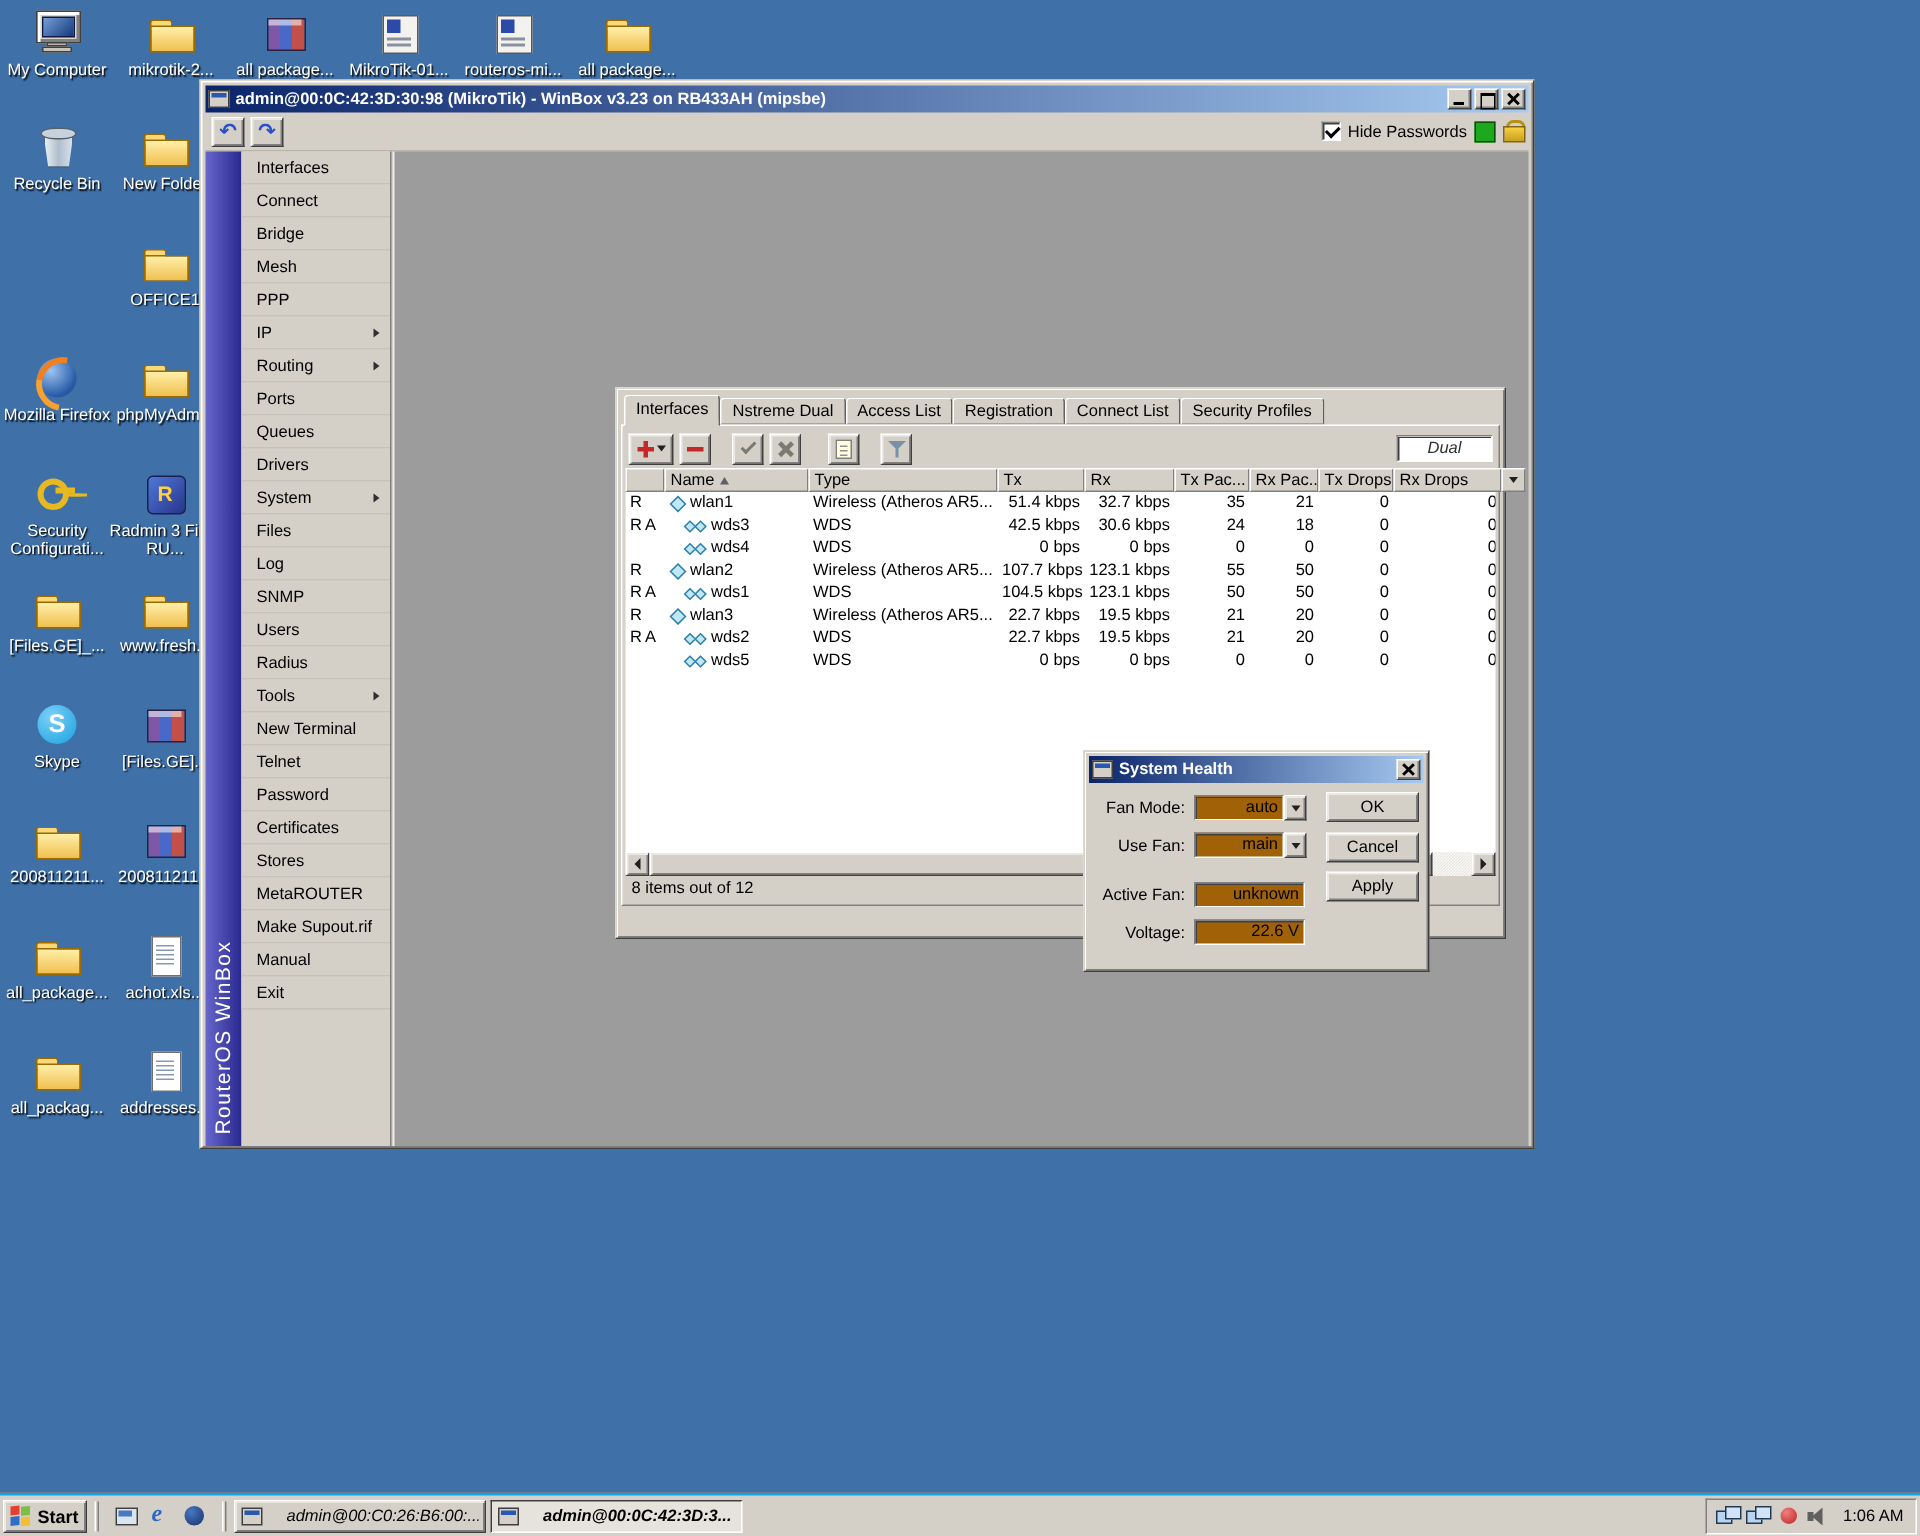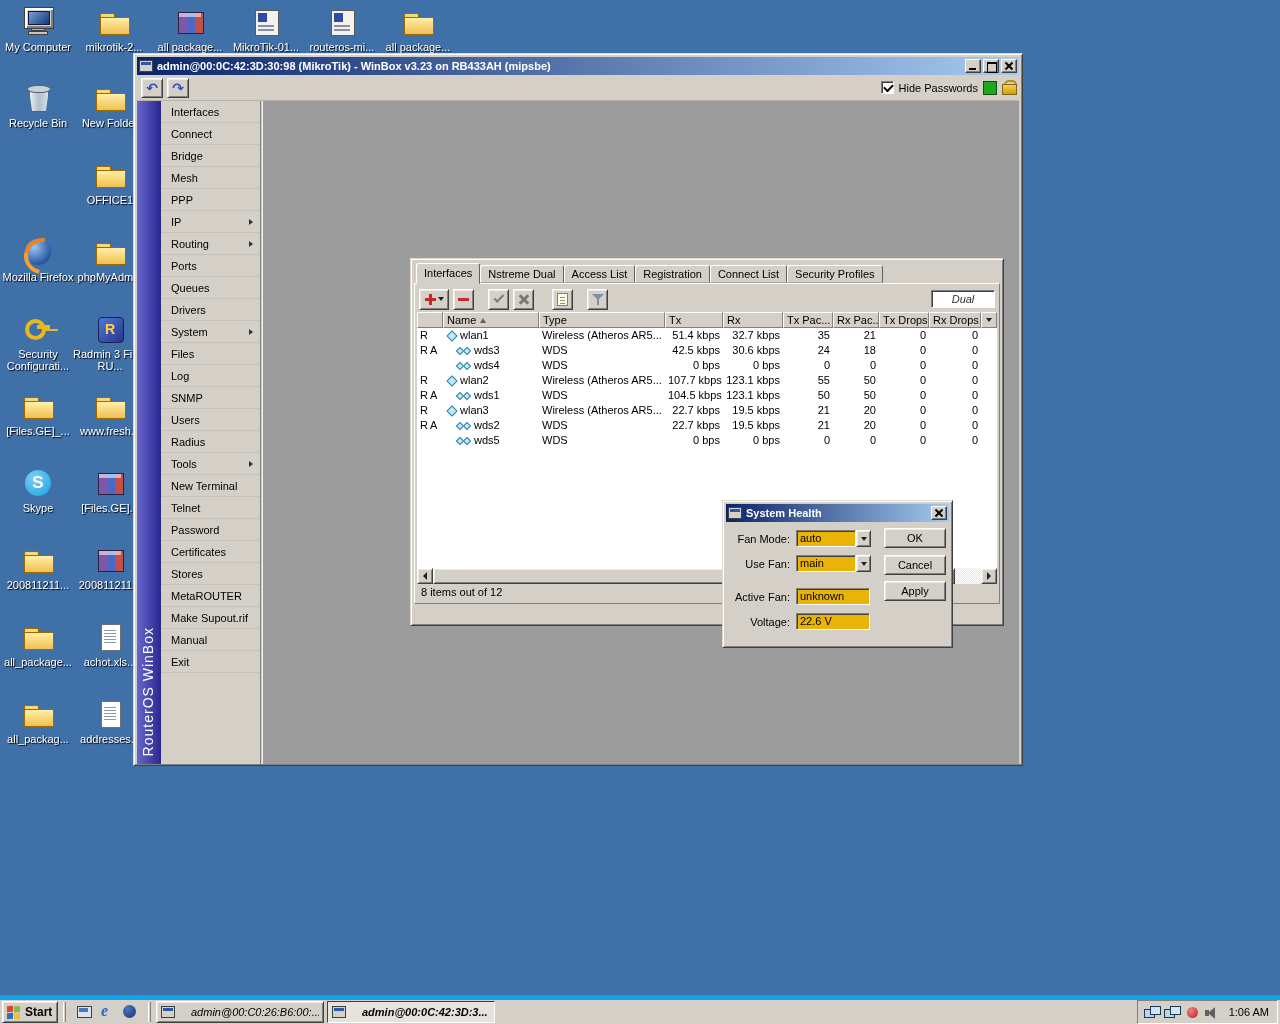--- a/index.html
+++ b/index.html
@@ -120,21 +120,21 @@
   .row { display:flex; height:15px; line-height:15px; }
   .cell { padding:0 3px; overflow:hidden; white-space:nowrap; flex:none; }
   .c-flags { width:26px; letter-spacing:2px; }
   .c-name { width:96px; display:flex; align-items:center;text-align:center; }
   .c-type { width:126px; }
   .c-tx { width:58px; text-align:right; }
   .c-rx { width:60px; text-align:right; }
   .c-txp { width:50px; text-align:right; }
   .c-rxp { width:46px; text-align:right; }
   .c-txd { width:50px; text-align:right; }
-  .c-rxd { width:52px; text-align:right; }
+  .c-rxd { width:72px; text-align:right; }
   .c-chooser { width:16px; justify-content:center; }
   .if-ico { position:relative; flex:none; margin-right:3px; }
   .wlan-icon { width:11px; height:11px; }
   .wlan-icon::before { content:""; position:absolute; left:2px; top:2px; width:6px; height:6px; background:#C0E8F4; border:1px solid #3080A8; transform:rotate(45deg); }
   .wds-icon { width:16px; height:11px; margin-left:9px; }
   .wds-icon::before, .wds-icon::after { content:""; position:absolute; top:3px; width:4px; height:4px; background:#C0E8F4; border:1px solid #3080A8; transform:rotate(45deg); }
   .wds-icon::before { left:2px; }
   .wds-icon::after { left:9px; }
   #wt-hscroll { height:16px; display:flex; background-color:#E8E6E0; background-image:linear-gradient(45deg,#fff 25%,transparent 25%,transparent 75%,#fff 75%),linear-gradient(45deg,#fff 25%,transparent 25%,transparent 75%,#fff 75%); background-size:2px 2px; background-position:0 0,1px 1px; }
   .sb-btn { width:16px; height:16px; flex:none; display:flex; align-items:center; justify-content:center; }
@@ -142,32 +142,32 @@
   .arr-right { width:0; height:0; border-top:4px solid transparent; border-bottom:4px solid transparent; border-left:4px solid #202020; }
   .sb-thumb { width:522px; height:16px; flex:none; }
   .sb-track { width:26px; }
   #wt-status { height:17px; line-height:17px; padding-left:4px; }
 
   
   #health { left:722px; top:500px; width:231px; height:148px; z-index:30; }
   #sh-body { position:relative; height:124px; }
   .sh-label { position:absolute; left:0; width:64px; text-align:right; }
   .sh-l1 { top:11px; } .sh-l2 { top:36px; } .sh-l3 { top:69px; } .sh-l4 { top:94px; }
-  .sh-field { position:absolute; left:70px; height:17px; padding:1px 3px; line-height:13px; background:#eab308; }
+  .sh-field { position:absolute; left:70px; height:17px; padding:1px 3px; line-height:13px; background:#a16207;text-align:right; }
   .sh-combo { width:60px; }
   .sh-f1 { top:8px; } .sh-f2 { top:33px; }
   .sh-ro { width:74px; }
   .sh-f3 { top:66px; } .sh-f4 { top:91px; }
   .sh-arrow-btn { position:absolute; left:130px; width:15px; height:17px; display:flex; align-items:center; justify-content:center; }
   .sh-a1 { top:8px; } .sh-a2 { top:33px; }
   .sh-btn { position:absolute; left:158px; width:62px; height:20px; text-align:center; line-height:18px; }
   .sh-ok { top:6px; } .sh-cancel { top:33px; } .sh-apply { top:59px; }
 
   
-  #taskbar { position:absolute; left:0; bottom:0; width:1280px; height:28px; background:var(--chrome,#D4D0C8); border-top:4px solid #0ea5e9; box-shadow:0 -1px 0 #808080; display:flex; align-items:center; padding:0 2px; gap:3px; z-index:100; }
+  #taskbar { position:absolute; left:0; bottom:0; width:1280px; height:28px; background:var(--chrome,#D4D0C8); border-top:1px solid #0ea5e9; box-shadow:0 -1px 0 #808080; display:flex; align-items:center; padding:0 2px; gap:3px; z-index:100; }
   #start-btn { height:22px; width:56px; display:flex; align-items:center; gap:3px; padding:0 4px; font-weight:bold; font-size:12px; }
   .start-flag { width:15px; height:15px; position:relative; flex:none; }
   .start-flag::before { content:""; position:absolute; left:0; top:1px; width:6px; height:6px; background:#E3402F; box-shadow:7px 1px 0 #7EBE45; transform:skewY(-6deg); }
   .start-flag::after { content:""; position:absolute; left:0; top:8px; width:6px; height:6px; background:#2E6EC9; box-shadow:7px 1px 0 #F5BE32; transform:skewY(-6deg); }
   .handle { width:3px; height:20px; border-left:1px solid #fff; border-right:1px solid #808080; margin:0 2px; }
   #quick-launch { display:flex; align-items:center; gap:5px; padding:0 4px; }
   .ql-icon { width:18px; height:18px; position:relative; }
   .show-desktop-icon::before { content:""; position:absolute; left:2px; top:3px; width:13px; height:10px; background:#D8E4F0; border:1px solid #404040; }
   .show-desktop-icon::after { content:""; position:absolute; left:4px; top:5px; width:9px; height:4px; background:#4878C0; }
   .internet-explorer-icon::before { content:"e"; position:absolute; left:3px; top:-1px; color:#2868C8; font:bold italic 16px/18px "Liberation Serif",serif; }

